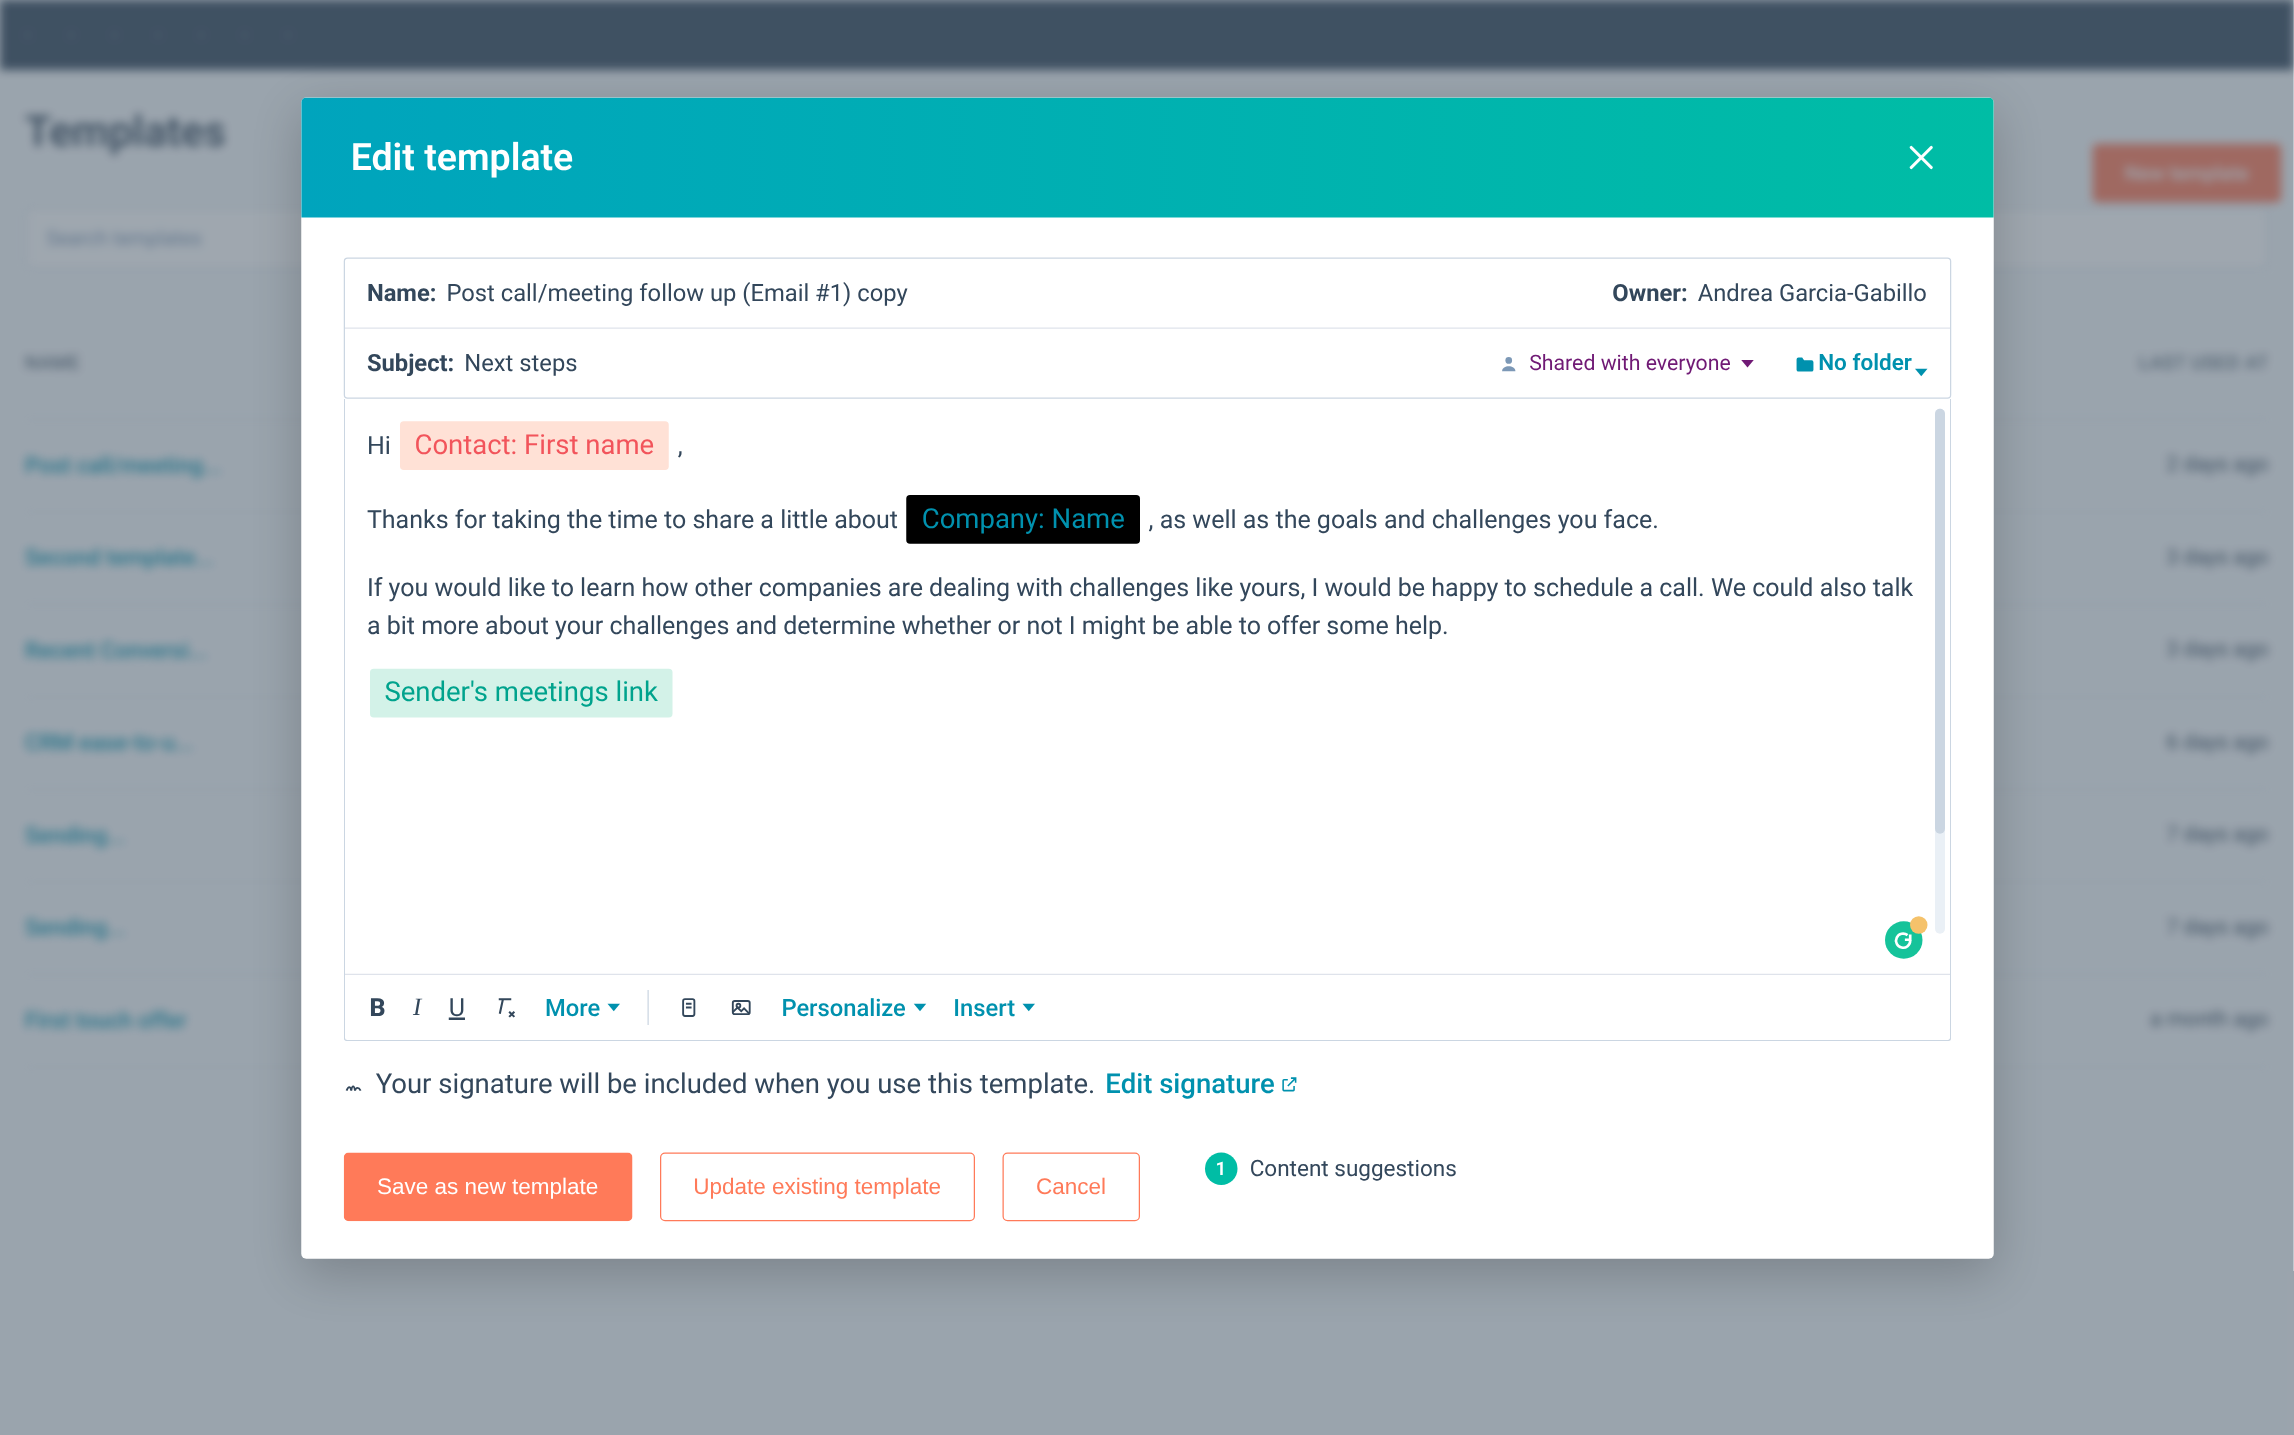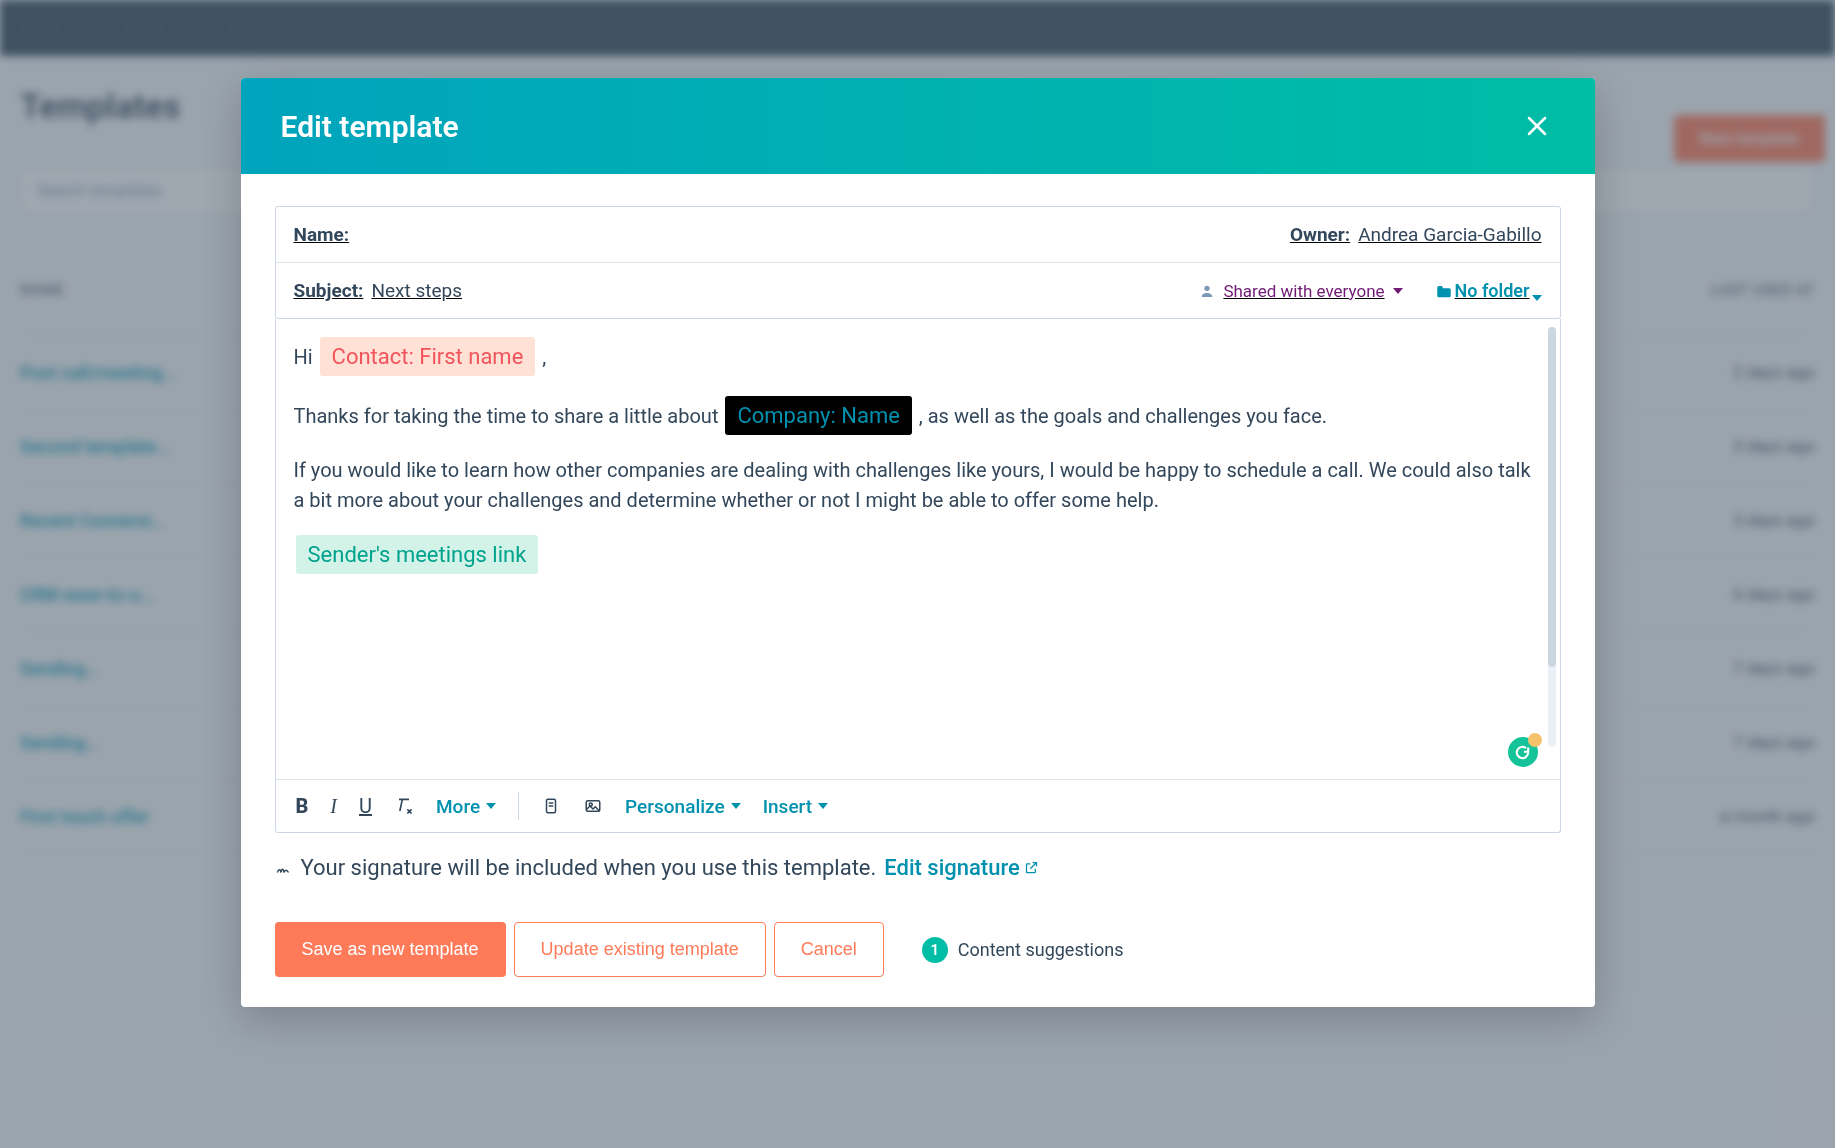--- a/index.html
+++ b/index.html
@@ -124,21 +124,20 @@
   .meta-box {
     border: 1px solid #cbd6e2;
     border-radius: 3px;
   }
   .meta-row {
     display: flex;
     justify-content: space-between;
     align-items: center;
     padding: 16px 18px;
     gap: 20px;
-    text-decoration: underline;
   }
   .meta-row + .meta-row { border-top: 1px solid #dfe3eb; }
   .meta-left, .meta-right {
     display: flex;
     align-items: center;
     gap: 8px;
     flex-wrap: nowrap;
   }
   .meta-label {
     font-size: 19px;
@@ -281,22 +280,22 @@
     color: #0091ae;
     font-weight: 500;
     text-decoration: none;
     display: inline-flex;
     align-items: center;
     gap: 4px;
   }
 
   .modal-footer {
     display: flex;
-    align-items: center;
-    gap: 8px;
+    align-items: flex-start;
+    gap: 22px;
     margin-top: 42px;
   }
   .btn {
     padding: 16px 26px;
     border-radius: 4px;
     font-size: 18px;
     font-weight: 500;
     cursor: pointer;
     border: 1px solid transparent;
   }
@@ -393,20 +392,21 @@
             <line x1="20" y1="4" x2="4" y2="20"></line>
           </svg>
       </div>
     </div>
 
     <div class="modal-body">
       <div class="meta-box">
         <div class="meta-row">
           <div class="meta-left">
             <span class="meta-label">Name:</span>
+            <span class="meta-value">Post call/meeting follow up (Email #1) copy</span>
           </div>
           <div class="meta-right">
             <span class="meta-label">Owner:</span>
             <span class="meta-value">Andrea Garcia-Gabillo</span>
           </div>
         </div>
         <div class="meta-row">
           <div class="meta-left">
             <span class="meta-label">Subject:</span>
             <span class="meta-value">Next steps</span>

